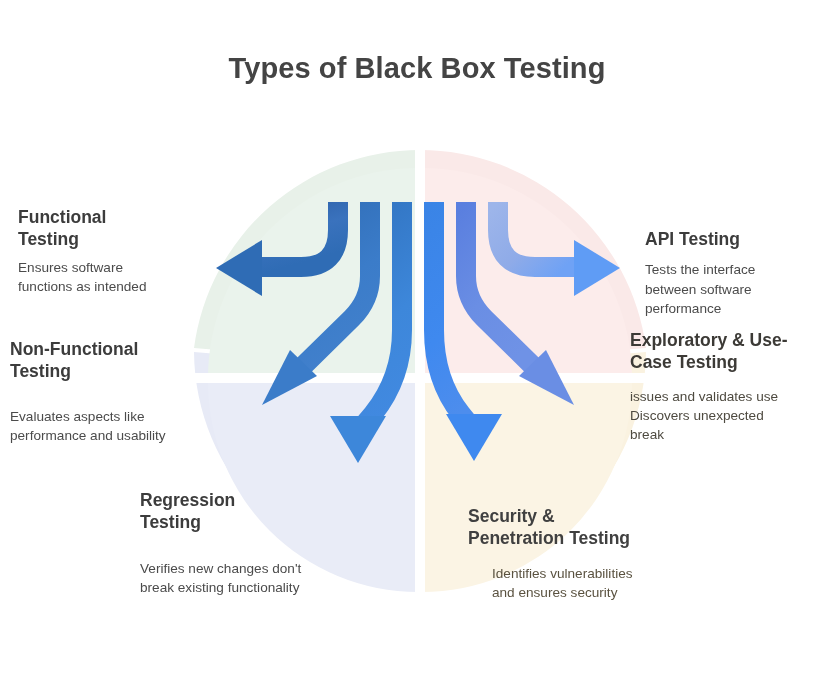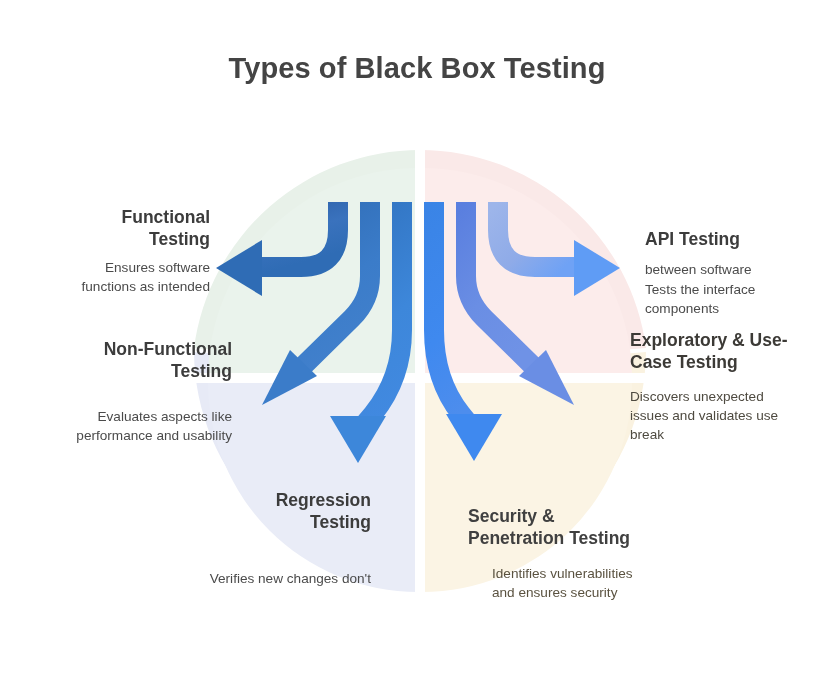--- a/index.html
+++ b/index.html
@@ -38,39 +38,39 @@
     font-weight: bold;
     color: #3c3c3c;
     line-height: 1.28;
   }
   .node .desc {
     font-size: 13.6px;
     font-weight: normal;
     color: #4b4b4b;
     line-height: 1.42;
   }
-  .align-right { text-align: right; }
+  .align-right { }
   .align-left  { text-align: left; }
 
   .node.tone-dark .heading { color: #3c3c3c; }
   .node.tone-dark .desc    { color: #4b4b4b; }
   .node.tone-olive .heading { color: #404040; }
   .node.tone-olive .desc    { color: #5a5240; }
   .node.tone-warm .heading  { color: #3c3a36; }
   .node.tone-warm .desc     { color: #4e4a40; }
 
   
   #node-functional      { top: 206px; left: 18px;  width: 192px; }
   #node-functional .desc{ margin-top: 7px; }
 
   #node-nonfunctional      { top: 338px; left: 10px; width: 222px; }
   #node-nonfunctional .desc{ margin-top: 24px; }
 
   #node-regression      { top: 489px; left: 140px; width: 231px; }
-  #node-regression .desc{ margin-top: 35px; }
+  #node-regression .desc{ margin-top: 25px; }
 
   #node-api      { top: 228px; left: 645px; width: 185px; }
   #node-api .desc{ margin-top: 10px; }
 
   #node-exploratory      { top: 329px; left: 630px; width: 196px; }
   #node-exploratory .desc{ margin-top: 13px; }
 
   #node-security      { top: 505px; left: 468px; width: 215px; }
   #node-security .desc{ margin-top: 14px; margin-left: 24px; }
 </style>
@@ -208,50 +208,51 @@
     </div>
   </div>
 
   <div class="node tone-dark align-right" id="node-regression">
     <div class="heading">
       <div>Regression</div>
       <div>Testing</div>
     </div>
     <div class="desc">
       <div>Verifies new changes don't</div>
+      <div>break existing functionality</div>
     </div>
   </div>
 
   <div class="node tone-olive align-left" id="node-security">
     <div class="heading">
       <div>Security &amp;</div>
       <div>Penetration Testing</div>
     </div>
     <div class="desc">
       <div>Identifies vulnerabilities</div>
       <div>and ensures security</div>
     </div>
   </div>
 
   <div class="node tone-warm align-left" id="node-exploratory">
     <div class="heading">
       <div>Exploratory &amp; Use-</div>
       <div>Case Testing</div>
     </div>
     <div class="desc">
+      <div>issues and validates use</div>
       <div>Discovers unexpected</div>
-      <div>issues and validates use</div>
       <div>break</div>
     </div>
   </div>
 
   <div class="node tone-dark align-left" id="node-api">
     <div class="heading">
       <div>API Testing</div>
     </div>
     <div class="desc">
+      <div>Tests the interface</div>
       <div>between software</div>
-      <div>Tests the interface</div>
-      <div>components</div>
+      <div>performance</div>
     </div>
   </div>
 
 </div>
 
 </body></html>

